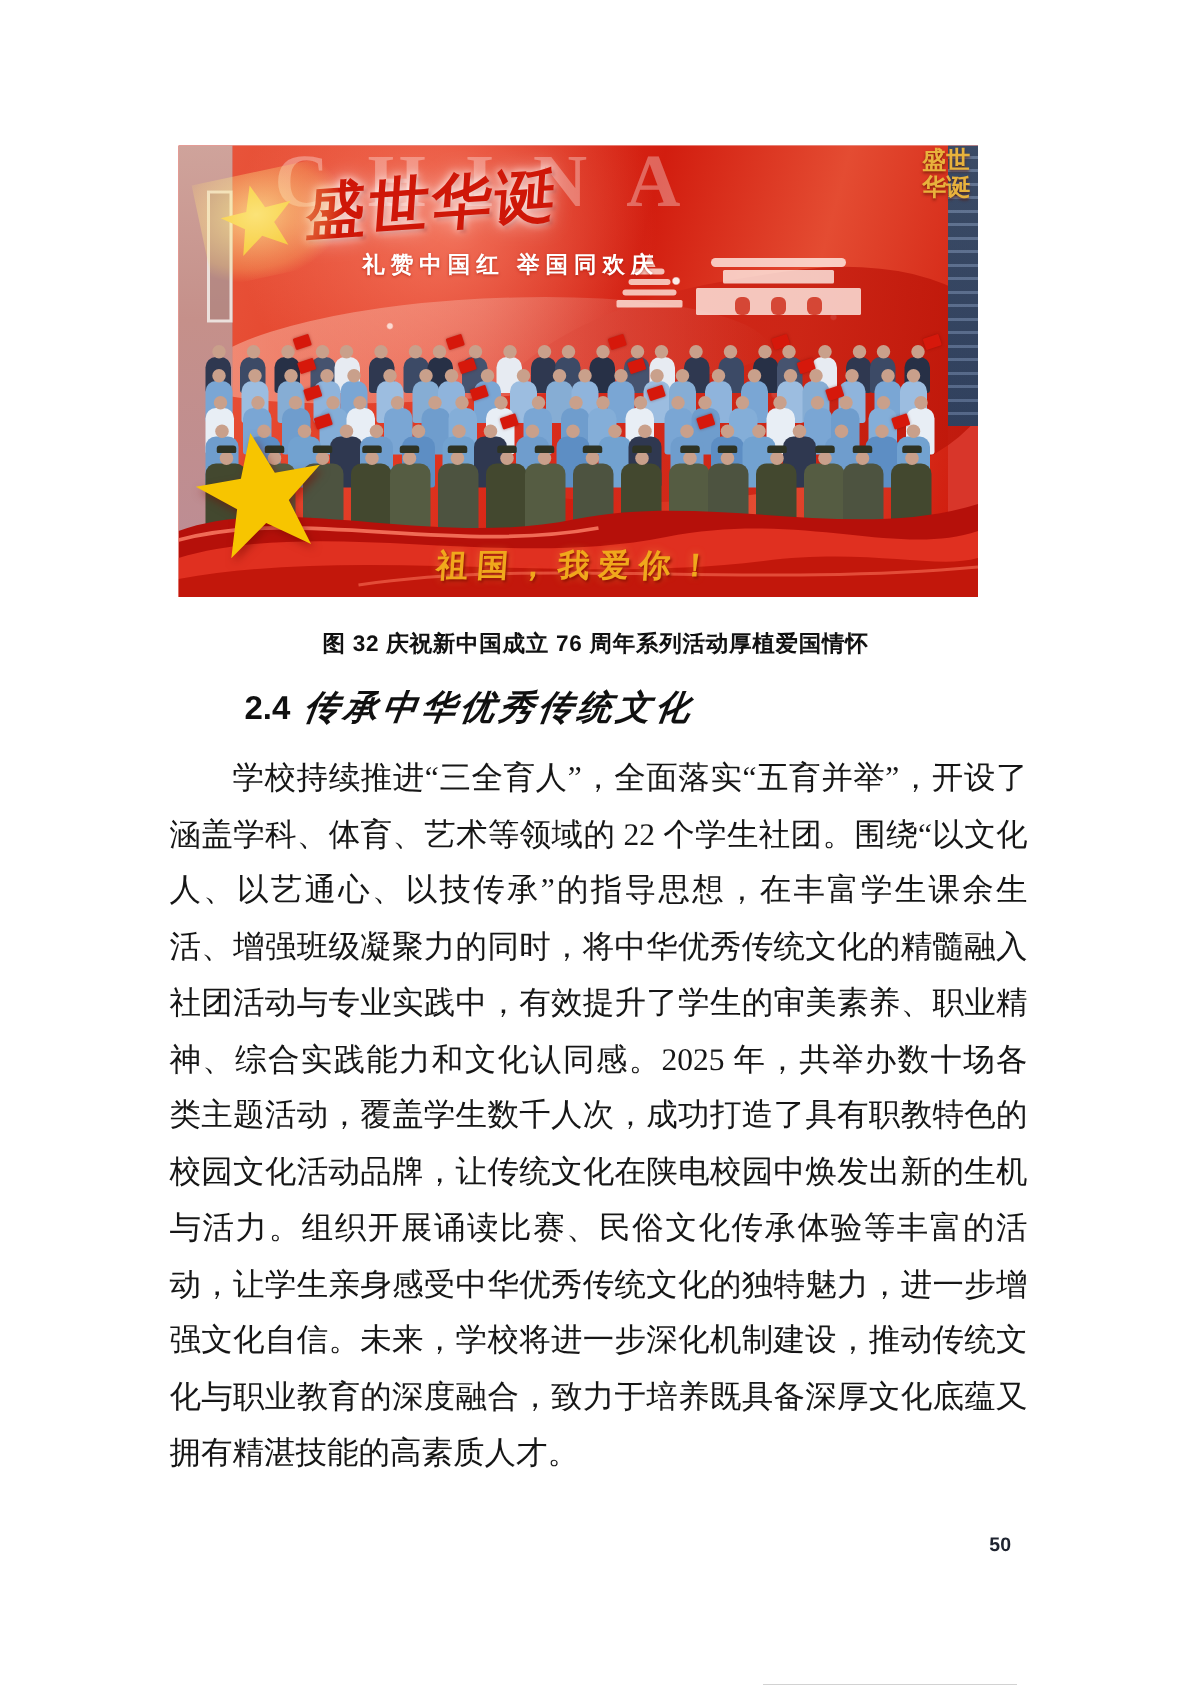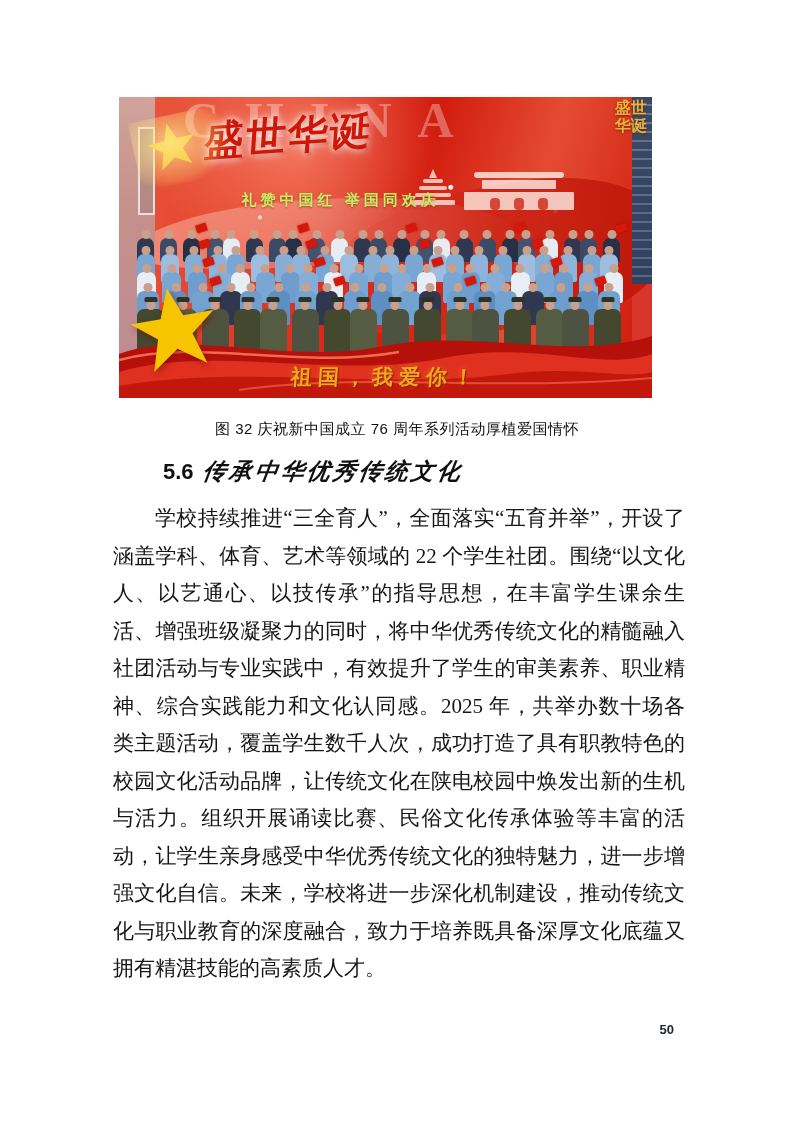--- a/index.html
+++ b/index.html
@@ -47,23 +47,22 @@
   }
   .banner-title{
     position:absolute;left:16%;top:11px;z-index:3;
     font-size:40px;font-weight:bold;color:#cf1708;
     transform:rotate(-4deg) skewX(-8deg);letter-spacing:2px;
     text-shadow:0 0 6px rgba(255,255,255,.95),0 0 14px rgba(255,255,255,.7),2px 2px 2px rgba(150,10,0,.4);
     font-family:"Liberation Serif",serif;
   }
   .banner-subtitle{
     position:absolute;left:23%;top:70px;z-index:3;
-    font-size:15px;font-weight:bold;color:#bef264;letter-spacing:4px;
+    font-size:15px;font-weight:bold;color:#ffffff;letter-spacing:4px;
     text-shadow:0 1px 2px rgba(160,20,5,.6);
-    margin-top:24px;
   }
   .big-number{
     position:absolute;right:4%;top:-34px;z-index:2;
     font-size:150px;font-weight:bold;font-style:italic;line-height:1;
     color:rgba(198,22,8,.82);
     text-shadow:3px 3px 6px rgba(255,120,95,.45);
     font-family:"Liberation Serif",serif;
   }
   .corner-logo{
     position:absolute;right:4px;top:2px;z-index:5;
@@ -119,21 +118,21 @@
     position:absolute;left:0;right:0;bottom:7px;z-index:11;text-align:center;
     font-size:21px;font-weight:bold;color:#f0a81c;letter-spacing:6px;
     text-shadow:1px 1px 2px #8f0e02,0 0 6px rgba(255,200,80,.4);
     font-family:"Liberation Serif",serif;transform:skewX(-4deg);
   }
   .big-star{position:absolute;left:9px;top:188px;z-index:10;filter:drop-shadow(2px 3px 3px rgba(120,10,0,.5));}
 
   
   .caption{
     position:absolute;left:0;top:420px;width:794px;text-align:center;
-    font-size:15px;font-weight:normal;color:#111;letter-spacing:.5px;
+    font-size:15px;font-weight:bold;color:#111;letter-spacing:.5px;
   }
   .heading{position:absolute;left:163px;top:456px;white-space:nowrap;}
   .heading .num{
     font-size:22px;font-weight:bold;color:#101010;margin-right:9px;
     font-family:"Liberation Sans",sans-serif;
   }
   .heading .title{
     font-size:23px;font-weight:bold;color:#101010;font-style:italic;
     letter-spacing:3px;transform:skewX(-8deg);display:inline-block;
     font-family:"Liberation Serif",serif;
@@ -350,19 +349,19 @@
         <polygon points="46,3 57.5,32 88,32 63.5,51.5 73,83 46,64 19,83 28.5,51.5 4,32 34.5,32" fill="#f7c500" transform="rotate(-10 46 44)"></polygon>
       </svg>
     </div>
 
     <div class="slogan">祖国，我爱你！</div>
   </div>
 
   <div class="caption">图 32 庆祝新中国成立 76 周年系列活动厚植爱国情怀</div>
 
   <div class="heading">
-    <span class="num">5.6</span><span class="title">传承中华优秀传统文化</span>
+    <span class="num">2.4</span><span class="title">传承中华优秀传统文化</span>
   </div>
 
   <div class="body-text">学校持续推进“三全育人”，全面落实“五育并举”，开设了涵盖学科、体育、艺术等领域的 22 个学生社团。围绕“以文化人、以艺通心、以技传承”的指导思想，在丰富学生课余生活、增强班级凝聚力的同时，将中华优秀传统文化的精髓融入社团活动与专业实践中，有效提升了学生的审美素养、职业精神、综合实践能力和文化认同感。2025 年，共举办数十场各类主题活动，覆盖学生数千人次，成功打造了具有职教特色的校园文化活动品牌，让传统文化在陕电校园中焕发出新的生机与活力。组织开展诵读比赛、民俗文化传承体验等丰富的活动，让学生亲身感受中华优秀传统文化的独特魅力，进一步增强文化自信。未来，学校将进一步深化机制建设，推动传统文化与职业教育的深度融合，致力于培养既具备深厚文化底蕴又拥有精湛技能的高素质人才。</div>
 
   <div class="page-number">50</div>
 </div>
 
 </body></html>

